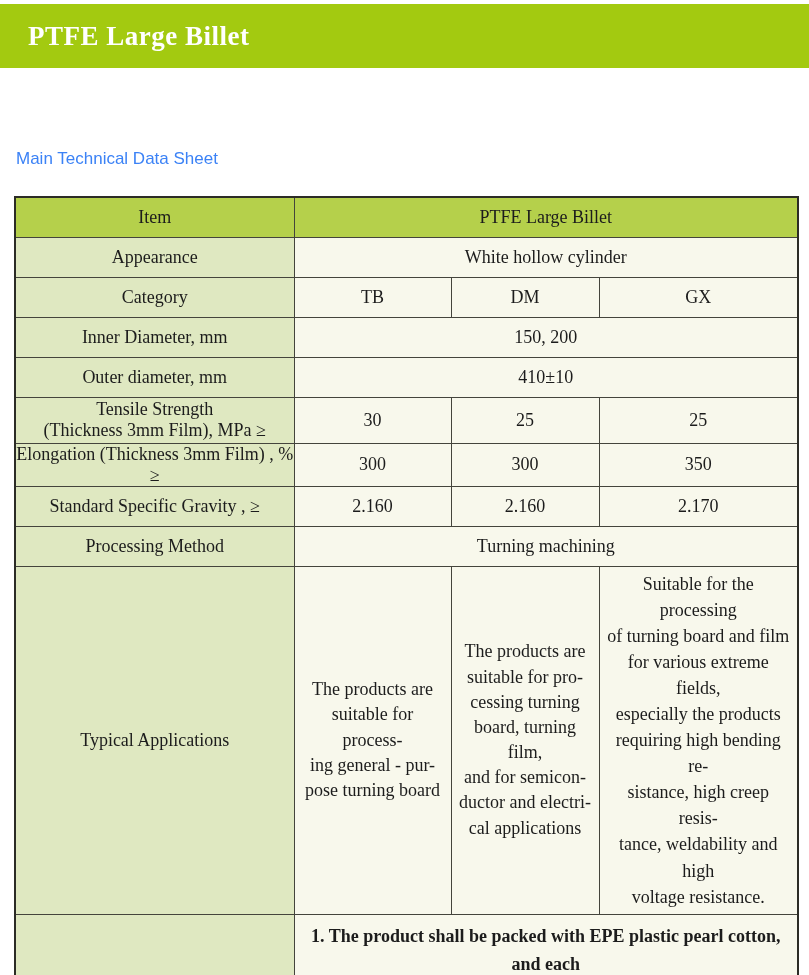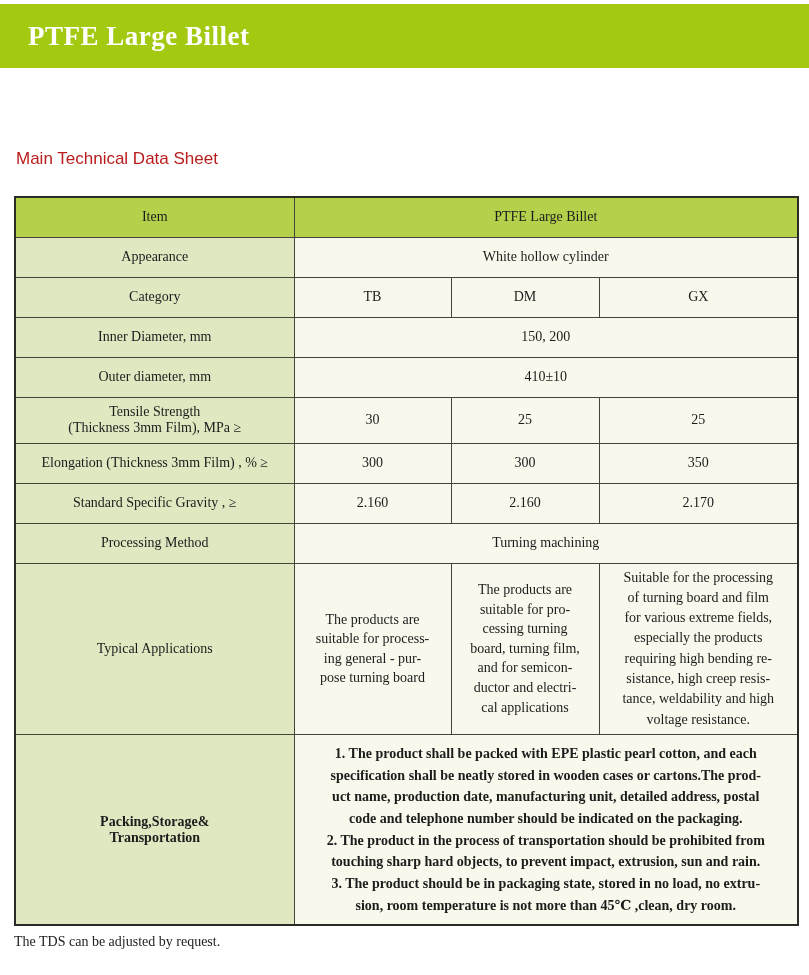--- a/index.html
+++ b/index.html
@@ -22,34 +22,34 @@
     font-size: 27px;
     font-weight: bold;
     color: #ffffff;
     letter-spacing: 0.5px;
   }
   .section-heading {
     margin: 81px 0 0 16px;
     font-family: "Liberation Sans", "DejaVu Sans", sans-serif;
     font-weight: normal;
     font-size: 17px;
-    color: #b91c1c;
+    color: #3b82f6;
   }
   table.tds {
     margin: 27px 0 0 14px;
     width: 783px;
     border-collapse: collapse;
     border: 2px solid #2c2c26;
     table-layout: fixed;
   }
   table.tds td {
     border: 1.5px solid #44443c;
     text-align: center;
     vertical-align: middle;
-    font-size: 14px;
+    font-size: 18px;
     white-space: pre-line;
     overflow: hidden;
   }
   col.c0 { width: 279px; }
   col.c1 { width: 157px; }
   col.c2 { width: 148px; }
   col.c3 { width: 199px; }
   td.lab { background: #dfe8c1; }
   td.val { background: #f8f8ec; }
   td.head { background: #b5d04b; }

